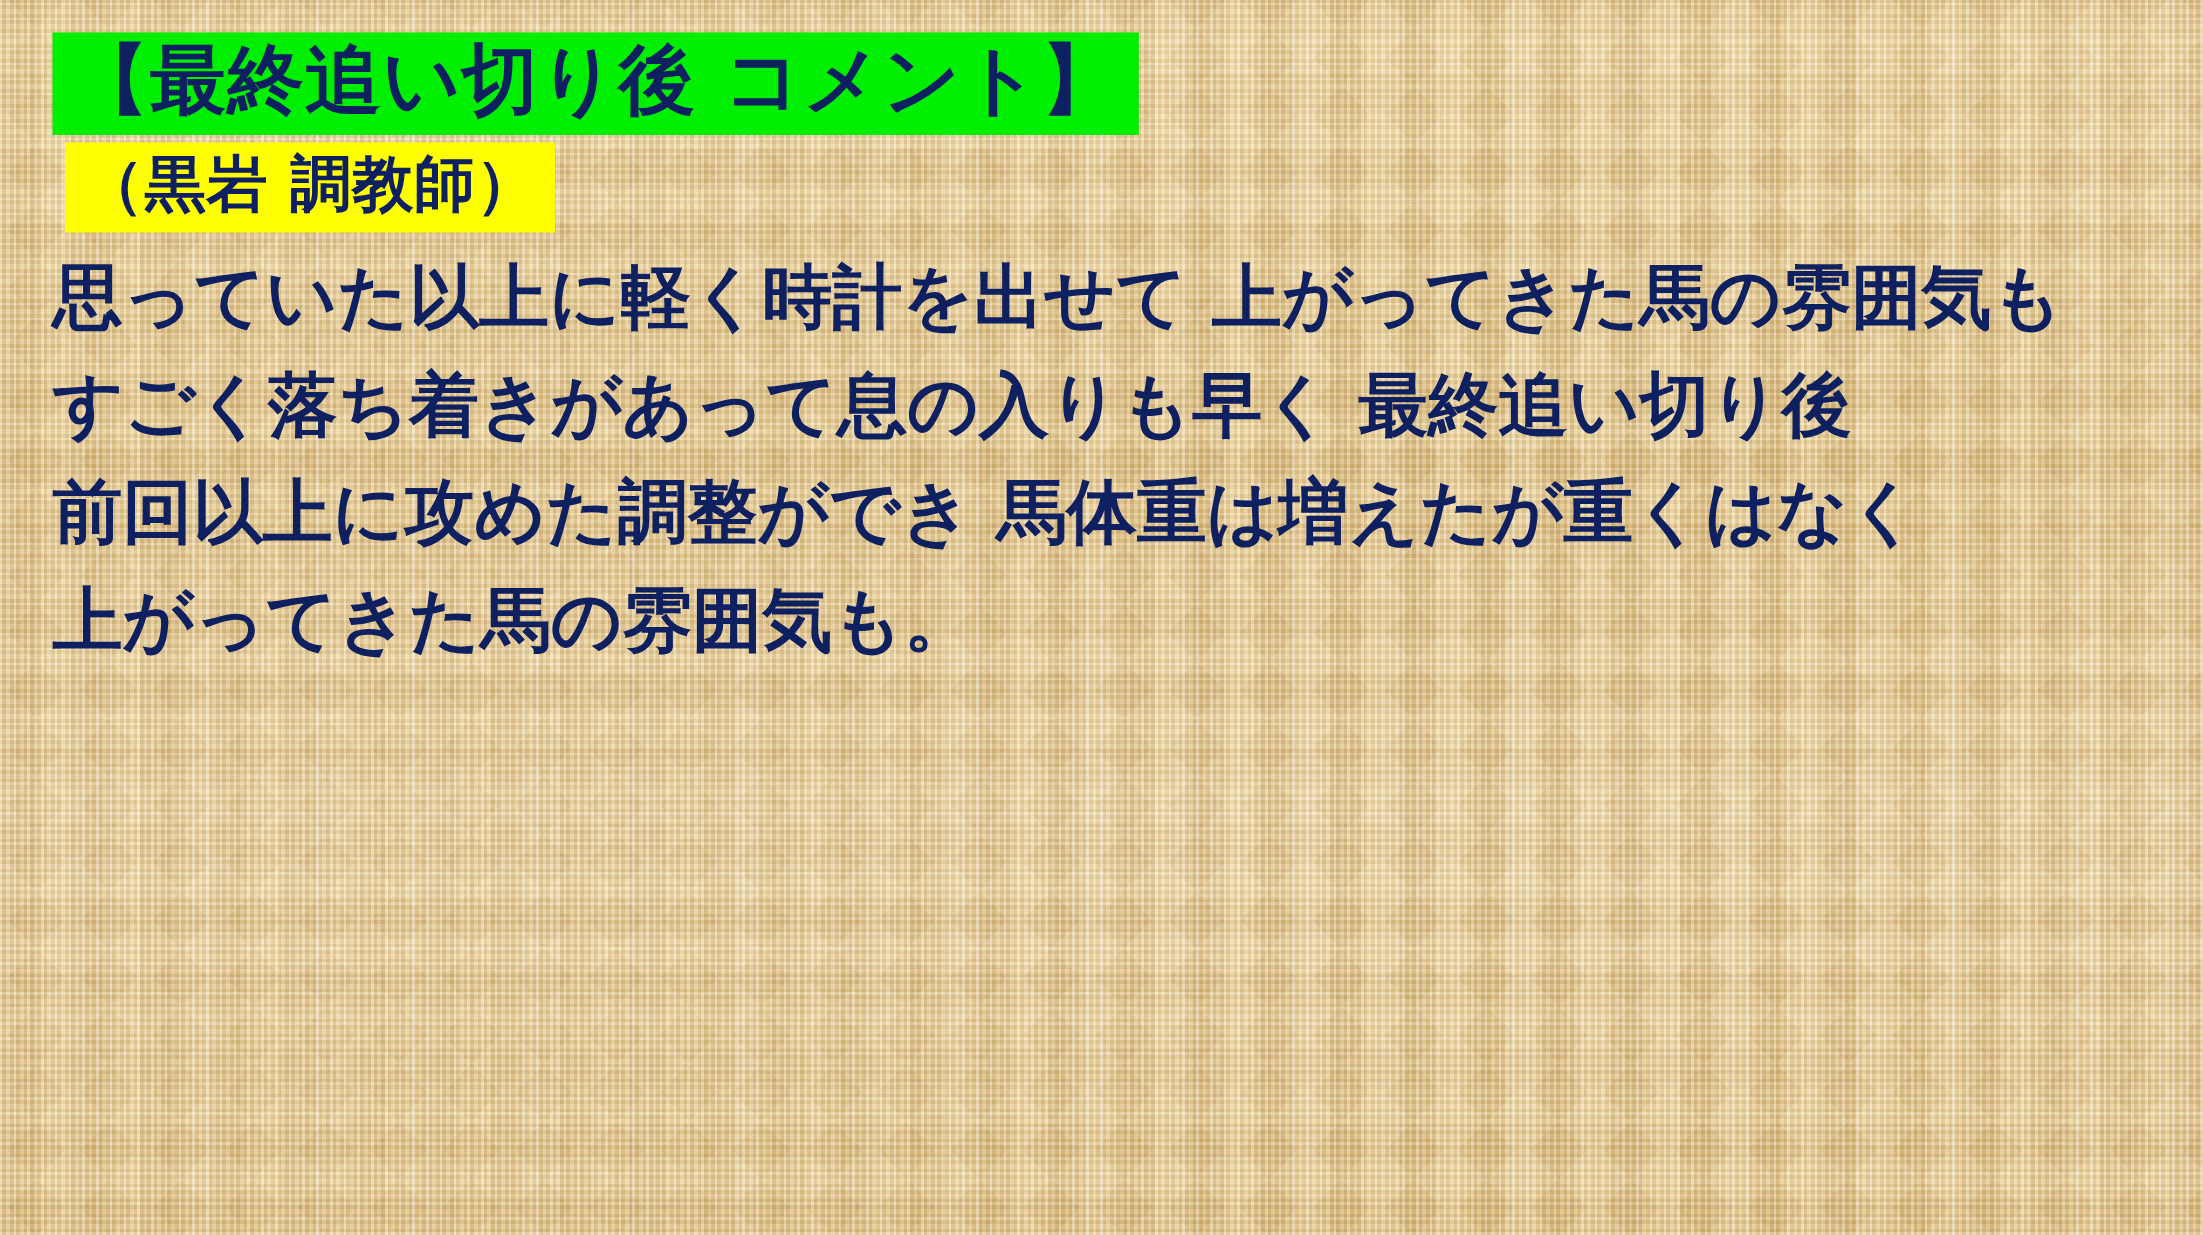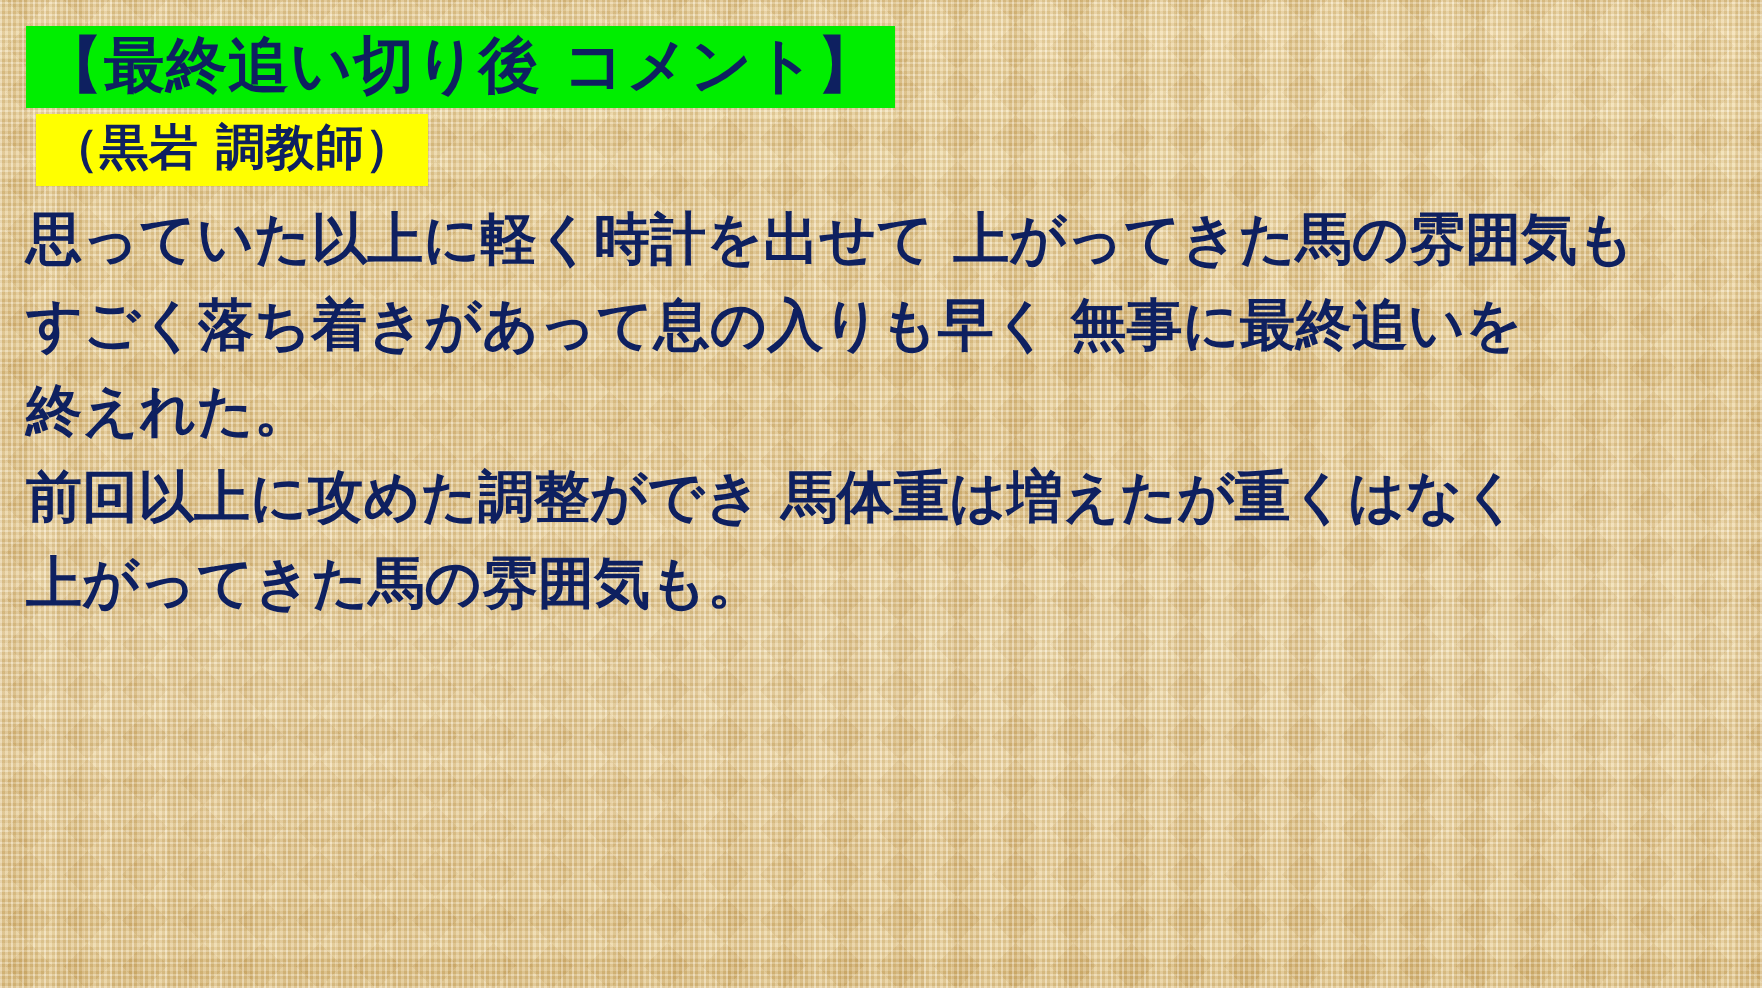--- a/index.html
+++ b/index.html
@@ -62,21 +62,21 @@
       repeating-conic-gradient(from 45deg at 50% 50%,
         rgba(255,250,225,0.10) 0deg 90deg,
         rgba(175,136,70,0.07) 90deg 180deg);
     background-size: 58px 46px;
     opacity: 0.85;
   }
 
   #content {
     position: relative;
     z-index: 3;
-    padding: 26px 0 0 26px;
+    padding: 26px 0 0 42px;
   }
 
   
   .title-row {
     margin: 0 0 4px 0;
   }
   .title-hl {
     display: inline-block;
     background: #00ee00;
     color: #0e2060;
@@ -120,20 +120,19 @@
     <div class="title-row">
       <span class="title-hl">【最終追い切り後 コメント】</span>
     </div>
 
     <div class="subtitle-row">
       <span class="subtitle-hl">（黒岩 調教師）</span>
     </div>
 
     <div class="body-block">
       <div class="body-line">思っていた以上に軽く時計を出せて 上がってきた馬の雰囲気も</div>
-      <div class="body-line">すごく落ち着きがあって息の入りも早く 無事に最終追いを</div>
-      <div class="body-line">終えれた。</div>
+      <div class="body-line">すごく落ち着きがあって息の入りも早く 最終追い切り後</div>
       <div class="body-line">前回以上に攻めた調整ができ 馬体重は増えたが重くはなく</div>
       <div class="body-line">上がってきた馬の雰囲気も。</div>
     </div>
 
   </div>
 </div>
 
 </body></html>

